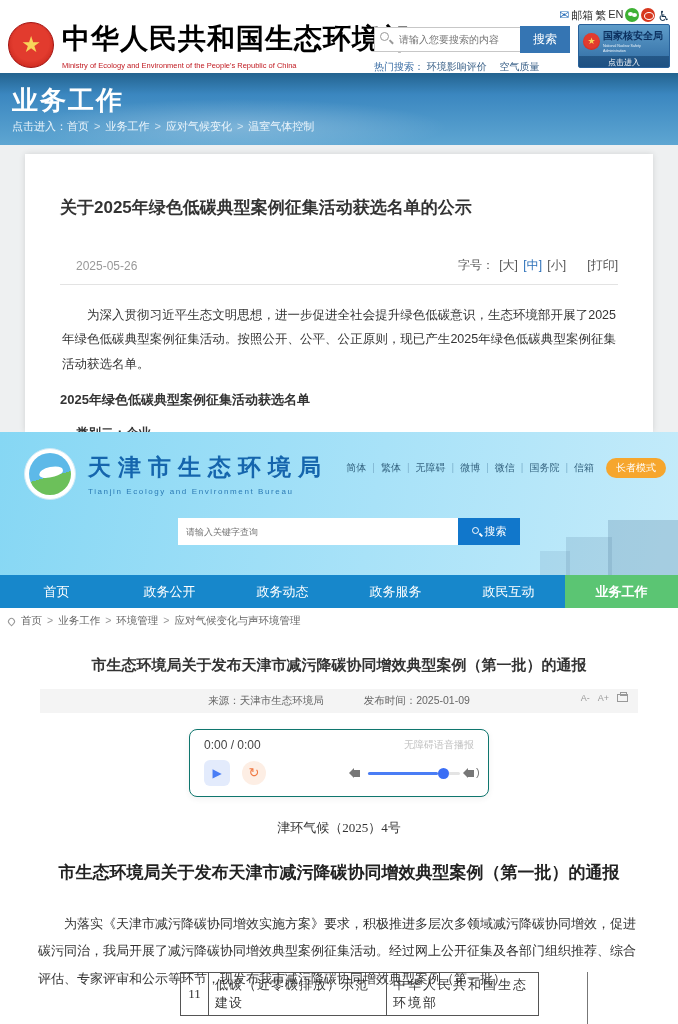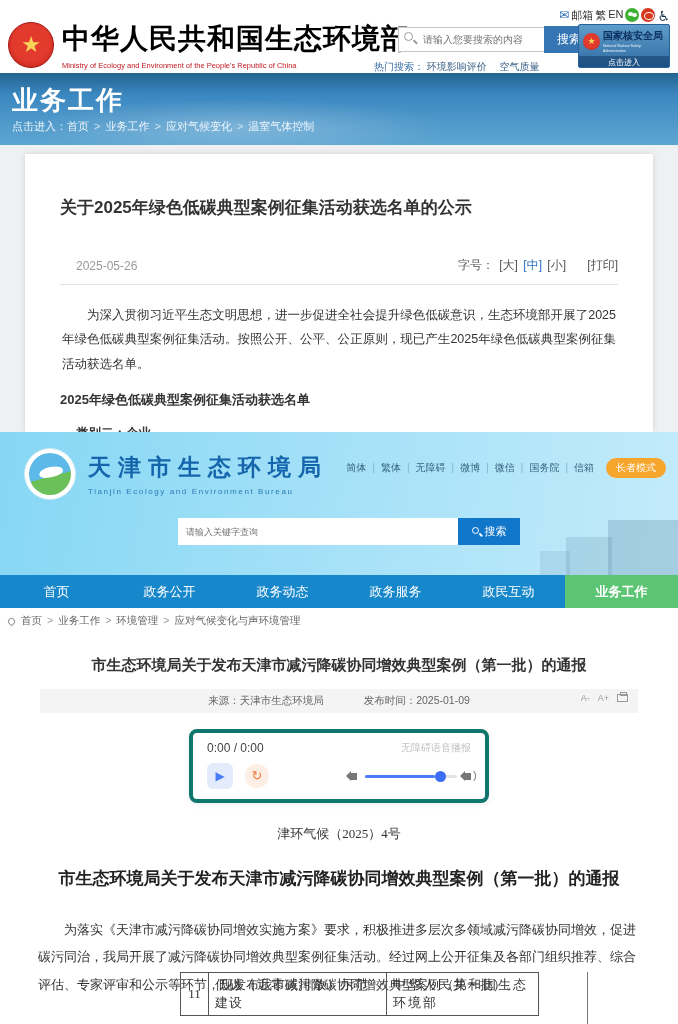--- a/index.html
+++ b/index.html
@@ -133,21 +133,21 @@
     padding:0 30px; }
   .tj-meta { position:relative; margin:14px 40px 0 40px; height:24px; background:#f4f4f4;
     display:flex; align-items:center; justify-content:center; gap:40px; font-size:10.5px; color:#666; }
   .tj-meta-icons { position:absolute; right:10px; top:4px; display:flex; gap:8px; align-items:center;
     color:#999; font-size:9px; }
   .tj-meta-icons span { cursor:pointer; }
   .print-box { display:inline-block; width:11px; height:8px; border:1px solid #999; position:relative; }
   .print-box::before { content:""; position:absolute; left:2px; top:-3px; width:5px; height:2px;
     border:1px solid #999; }
 
-  .player { width:300px; margin:16px auto 0 auto; border:4px solid #0f766e; border-radius:8px;
+  .player { width:300px; margin:16px auto 0 auto; border:1px solid #0f766e; border-radius:8px;
     box-shadow:0 2px 6px rgba(0,0,0,.06); padding:8px 14px 10px 14px; background:#fff; }
   .player-row1 { display:flex; justify-content:space-between; align-items:center; }
   .player-time { font-size:12px; color:#444; }
   .player-voice { font-size:10px; color:#c0c0c0; }
   .player-row2 { display:flex; align-items:center; margin-top:8px; }
   .play-btn { width:26px; height:26px; border-radius:6px; background:#e3ebfc; border:none;
     color:#4a7df5; font-size:12px; cursor:pointer; }
   .loop-btn { width:24px; height:24px; margin-left:12px; border-radius:50%; background:#fdeee4;
     border:none; color:#f07a45; font-size:13px; line-height:20px; cursor:pointer; }
   .vol-zone { margin-left:auto; display:flex; align-items:center; gap:8px; }
@@ -190,21 +190,21 @@
 
     <div class="mee-brand">
       <div class="mee-emblem">★</div>
       <div class="mee-titles">
         <div class="mee-title">中华人民共和国生态环境部</div>
         <div class="mee-sub">Ministry of Ecology and Environment of the People's Republic of China</div>
       </div>
     </div>
 
     <div class="mee-searchzone">
-      <div class="mee-searchrow" style="position:relative;margin-left:24px;">
+      <div class="mee-searchrow" style="position:relative;">
         <span class="mag"></span>
         <input class="mee-input" type="text" placeholder="请输入您要搜索的内容" style="">
         <button class="mee-search-btn">搜索</button>
       </div>
       <div class="mee-hot">
         <span>热门搜索：</span>
         <span class="hot-item">环境影响评价</span>
         <span class="hot-item">空气质量</span>
       </div>
     </div>

